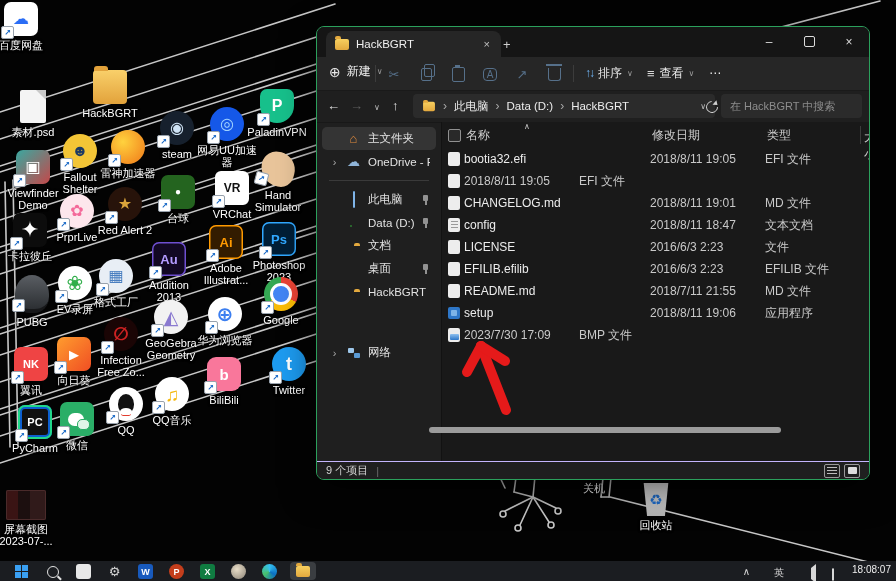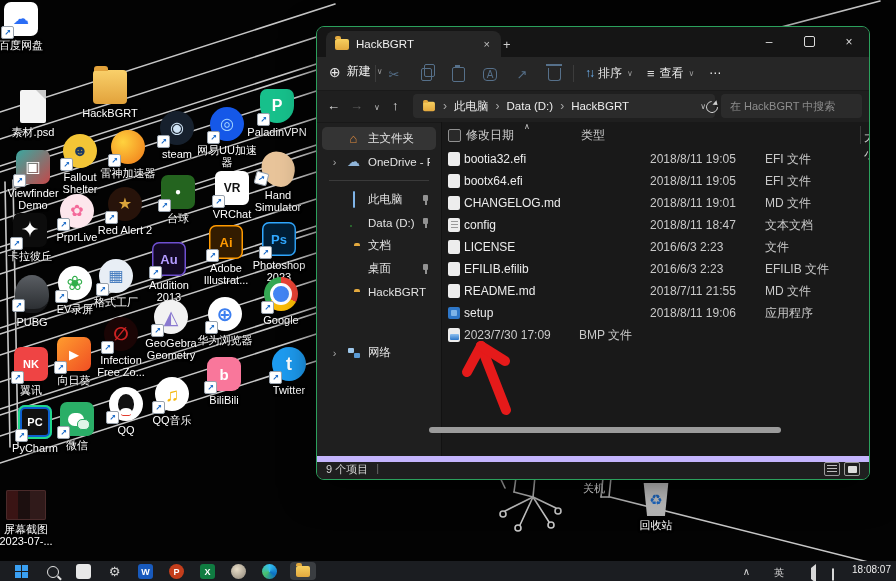--- a/index.html
+++ b/index.html
@@ -133,22 +133,22 @@
   .fic-text::after{content:"";position:absolute;left:2.5px;right:2.5px;top:3px;height:8px;
       background:repeating-linear-gradient(#9a9a9a 0 1px,transparent 1px 3px)}
   .fic-app::before{background:#2e77c8;inset:1px 0}
   .fic-app::after{content:"";position:absolute;inset:4px 3px;background:#7db4e8;border-radius:1px}
   .fic-img::after{content:"";position:absolute;left:1.5px;right:1.5px;bottom:2px;height:6px;
       background:linear-gradient(#8fc0ee,#2e77c8);border-radius:1px}
   .fname{width:186px;color:#ececec;white-space:nowrap;overflow:hidden}
   .fdate{width:115px;color:#c9c9c9}
   .ftype{flex:1;color:#c9c9c9;white-space:nowrap}
   .hthumb{position:absolute;left:112px;top:400px;width:352px;height:6px;background:#9b9b9b;border-radius:3px;z-index:3}
-  .sbarstat{position:absolute;left:0;right:0;bottom:0;height:17px;background:#1f1f1f;border-top:6px solid #c4b5fd;
-      display:flex;padding:0 9px;font-size:11px;color:#d2d2d2}
+  .sbarstat{position:absolute;left:0;right:0;bottom:0;height:17px;background:#1f1f1f;border-top:1px solid #c4b5fd;
+      display:flex;align-items:center;padding:0 9px;font-size:11px;color:#d2d2d2}
   .stat-div{color:#6c6c6c;margin-left:8px}
   .sb-ics{margin-left:auto;display:flex;gap:4px}
   .sb-ic{width:14px;height:12px;border:1px solid #9a9a9a;border-radius:2px;position:relative}
   .sb-ic.lines::after{content:"";position:absolute;inset:2px;
       background:repeating-linear-gradient(#bdbdbd 0 1px,transparent 1px 3px)}
   .sb-ic.thumb::after{content:"";position:absolute;inset:2.5px;background:#dcdcdc;border-radius:1px}
   
   #arrow{position:absolute;left:443px;top:330px;z-index:6}
   
   #taskbar{position:absolute;left:0;bottom:0;width:896px;height:20px;background:#1b1d21;z-index:10;overflow:hidden}
@@ -582,35 +582,35 @@
       <div class="srow">
           <span class="chev">›</span>
           <span class="si"><span class="net"></span></span>
           <span class="slb">网络</span>
         </div>
     </div>
 
     <div class="fmain">
       <div class="fhead">
         <span class="cb"></span>
+        <span class="fh-name">名称</span>
         <span class="sortcaret">∧</span>
         <span class="fh-date">修改日期</span>
         <span class="fh-type">类型</span>
         <span class="coldiv"></span>
         <span class="fh-size">大小</span>
       </div>
       <div class="frow">
           <span class="fic"></span>
           <span class="fname">bootia32.efi</span>
           <span class="fdate">2018/8/11 19:05</span>
           <span class="ftype">EFI 文件</span>
         </div>
       <div class="frow">
           <span class="fic"></span>
-          <span class="fname">bootx64.efi</span>
           <span class="fdate">2018/8/11 19:05</span>
           <span class="ftype">EFI 文件</span>
         </div>
       <div class="frow">
           <span class="fic"></span>
           <span class="fname">CHANGELOG.md</span>
           <span class="fdate">2018/8/11 19:01</span>
           <span class="ftype">MD 文件</span>
         </div>
       <div class="frow">

